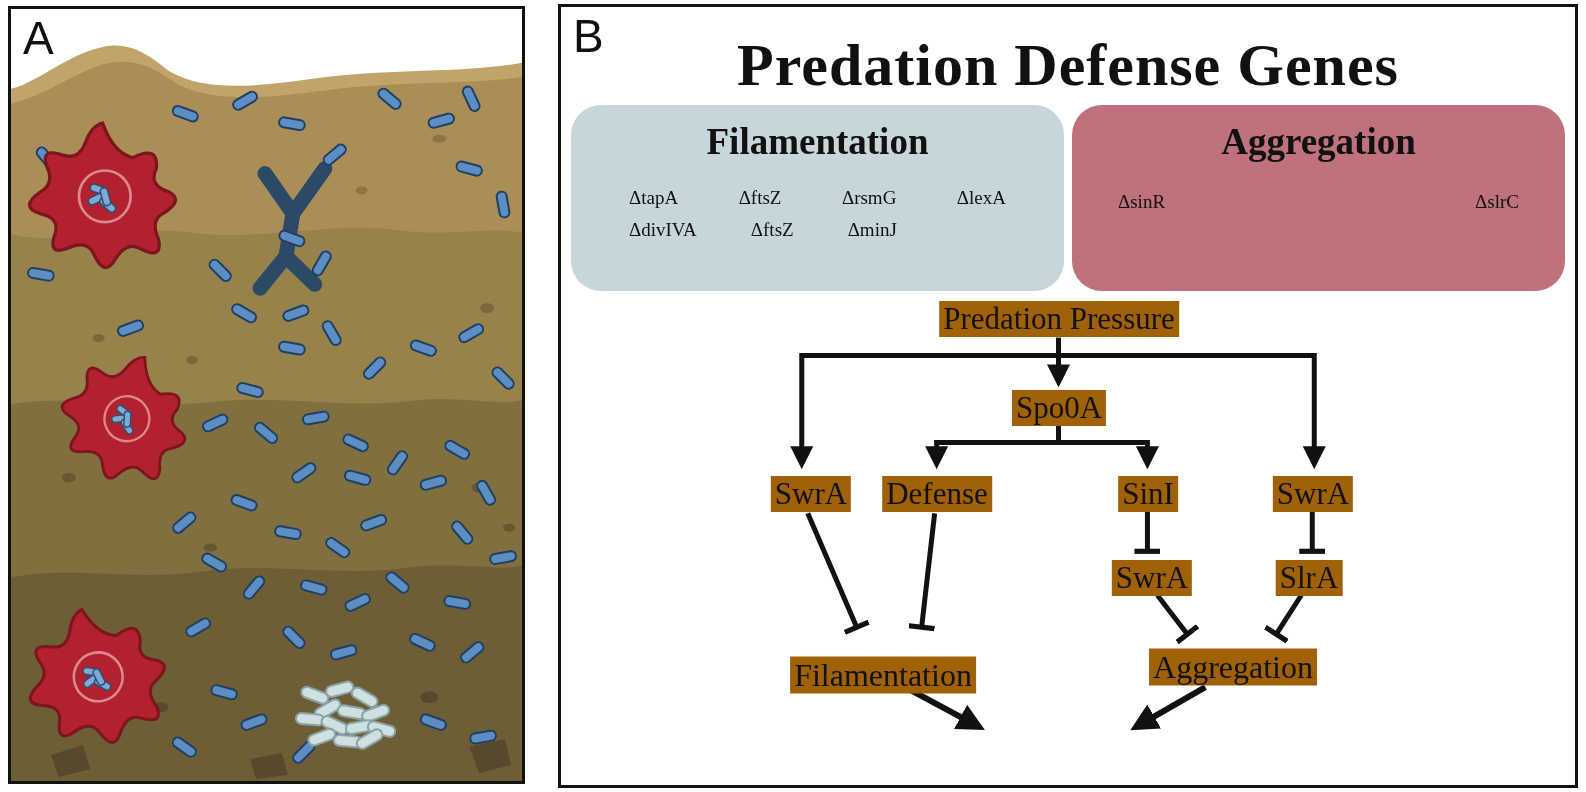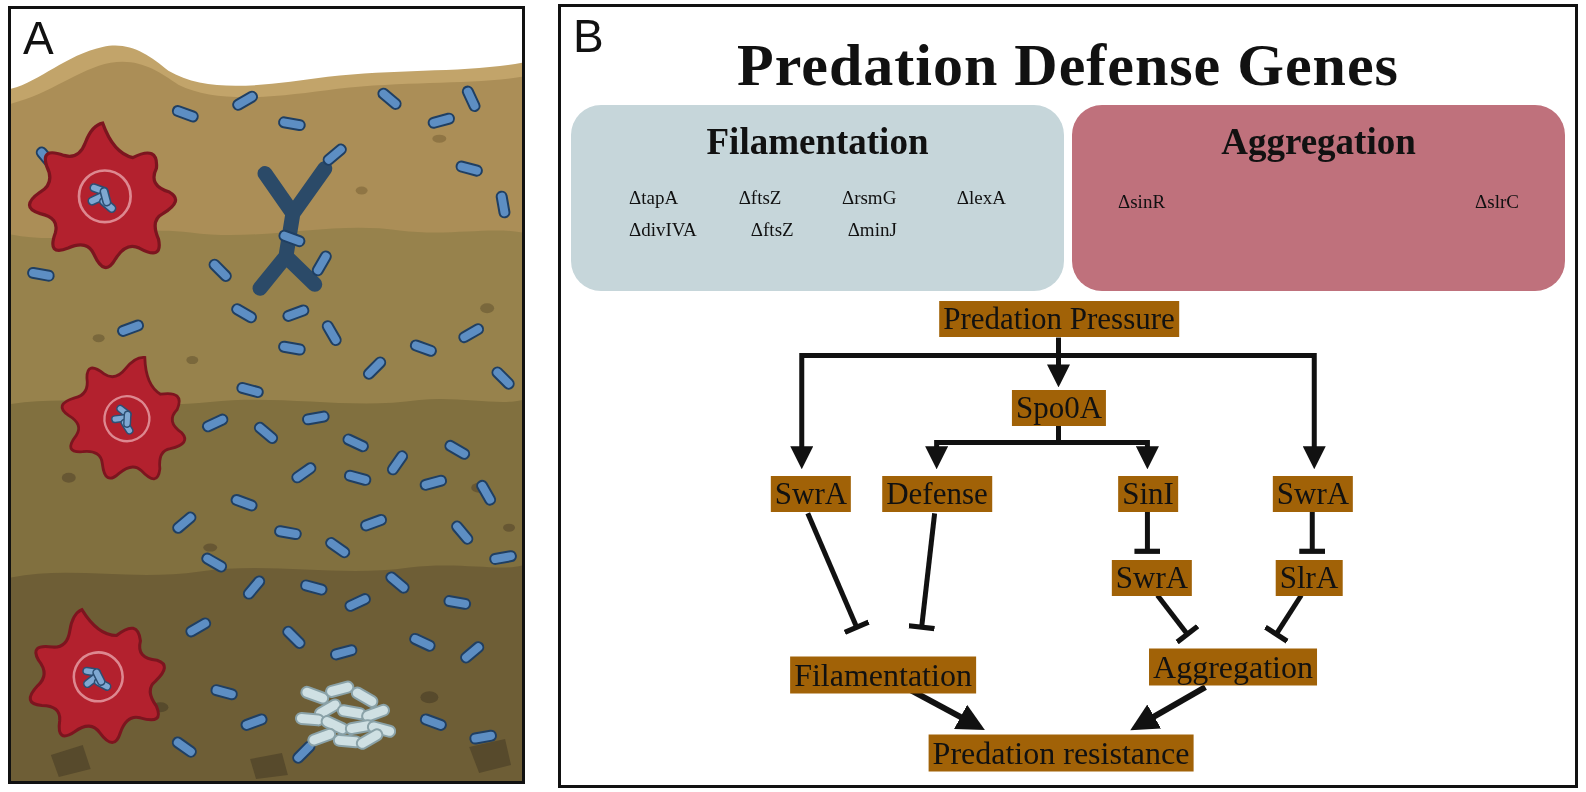--- a/index.html
+++ b/index.html
@@ -231,15 +231,14 @@
     <div class="node" style="left:498px; top:312px;">Predation Pressure</div>
     <div class="node" style="left:498px; top:401px;">Spo0A</div>
     <div class="node" style="left:241px; top:487px;margin-left:9px;">SwrA</div>
     <div class="node" style="left:376px; top:487px;">Defense</div>
     <div class="node" style="left:587px; top:487px;text-align:center;">SinI</div>
     <div class="node" style="left:752px; top:487px;">SwrA</div>
     <div class="node" style="left:591px; top:571px;">SwrA</div>
     <div class="node" style="left:748px; top:571px;">SlrA</div>
     <div class="node node-big" style="left:322px; top:668px;">Filamentation</div>
     <div class="node node-big" style="left:672px; top:660px;">Aggregation</div>
-    <div class="node node-big" style="left:500px; top:746px;">Predation resistance</div>
   </div>
 </div>
 
 </body></html>

